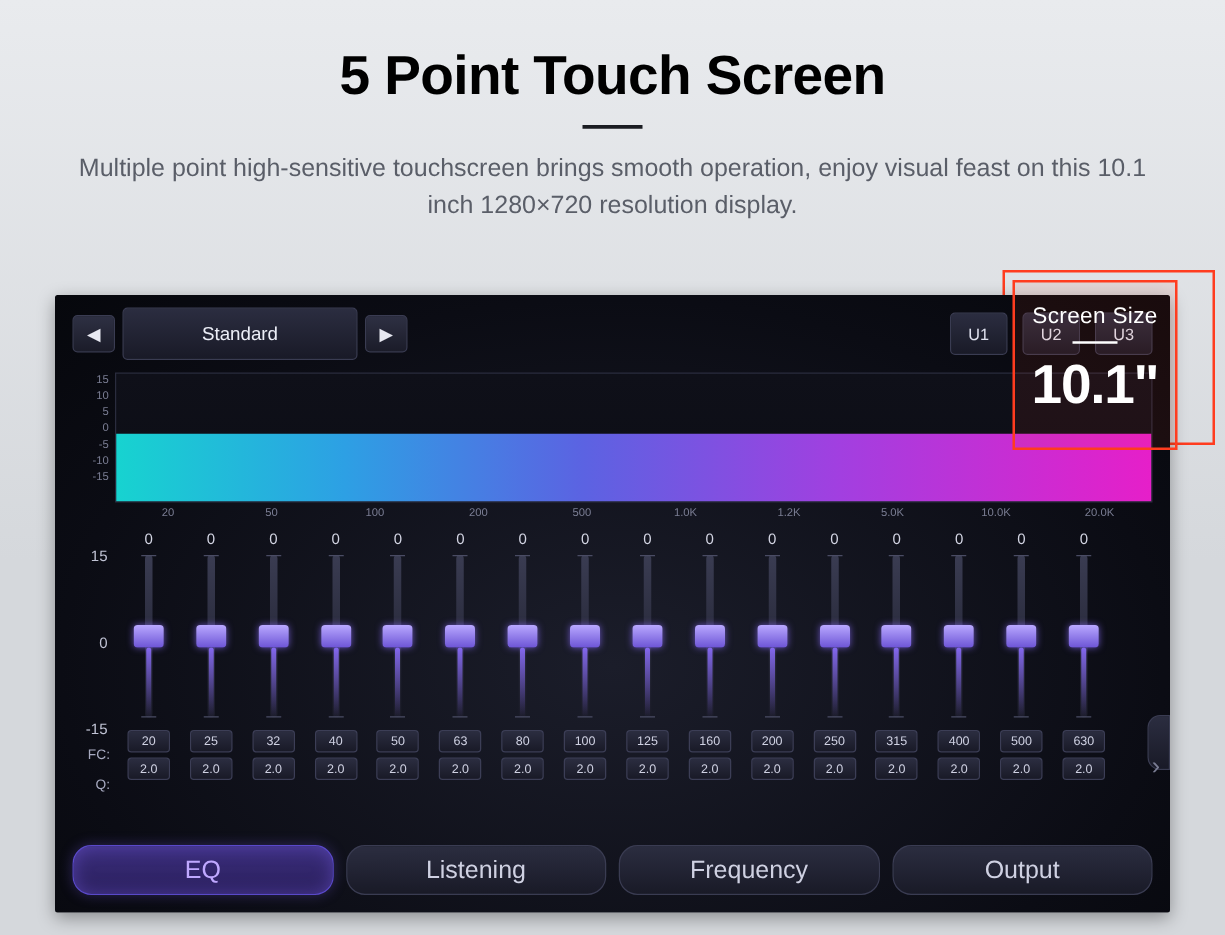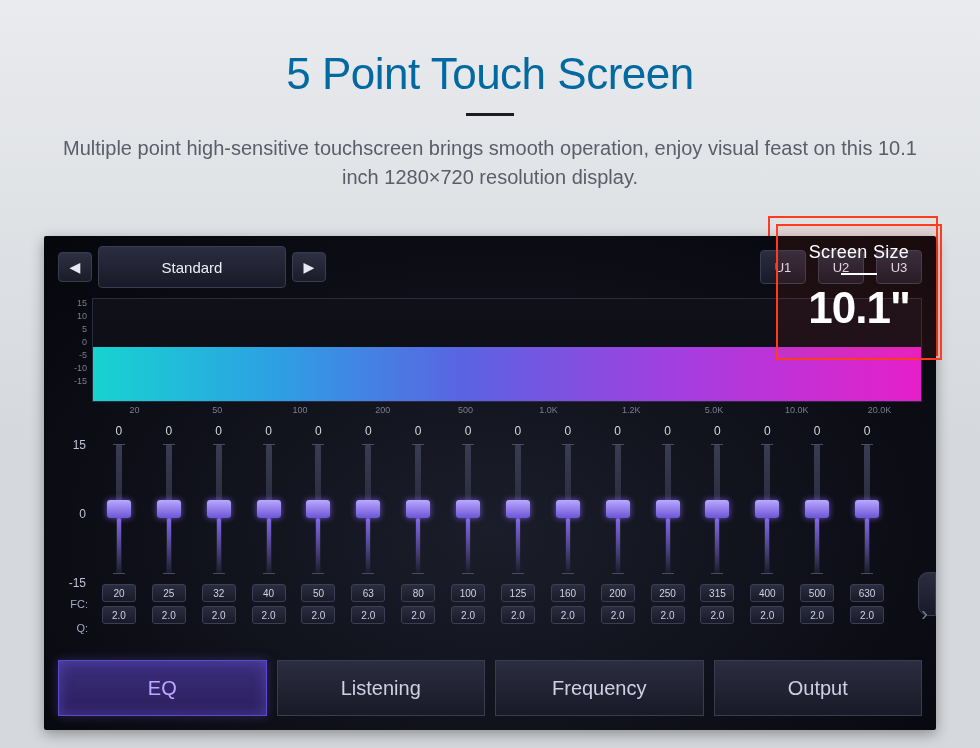--- a/index.html
+++ b/index.html
@@ -7,24 +7,24 @@
   width: 980px;
   height: 748px;
   background: linear-gradient(180deg, #e9ebee 0%, #d5d8dc 60%);
   font-family: -apple-system, "Segoe UI", Arial, sans-serif;
   overflow: hidden;
   position: relative;
 }
 .hero-title {
   text-align: center;
   font-size: 44px;
-  font-weight: 400;
-  color: #0369a1;
+  font-weight: 700;
+  color: #000000;
   letter-spacing: -0.5px;
-  margin-top: 49px;
+  margin-top: 36px;
 }
 .hero-rule {
   width: 48px;
   height: 3px;
   background: #1a1c22;
   margin: 14px auto 18px;
 }
 .hero-sub {
   text-align: center;
   font-size: 20px;
@@ -198,39 +198,39 @@
   border: 1px solid #3a3c52;
 }
 
 .tabs {
   position: absolute;
   left: 14px; right: 14px; bottom: 14px;
   display: flex; gap: 10px;
 }
 .tab {
   flex: 1;
-  height: 56px;
-  border-radius: 0;
+  height: 40px;
+  border-radius: 15px;
   display: flex; align-items: center; justify-content: center;
   font-size: 20px;
   background: linear-gradient(180deg,#2b2d40,#191a27);
   border: 1px solid #3a3c52;
   color: #cfd1e2;
 }
 .tab.active {
   background: linear-gradient(180deg,#3b2e7d,#2a1f5c);
   border: 1px solid #5a49c9;
   color: #bfa8ff;
   box-shadow: 0 0 14px rgba(109,85,214,.5) inset, 0 0 10px rgba(109,85,214,.35);
 }
 
 .callout {
   position: absolute;
   right: 38px; top: 224px;
-  width: 166px; height: 136px;
+  width: 132px; height: 136px;
   border: 2px solid #ff3c1f;
   background: rgba(255,60,31,.08);
   color: #fff;
   text-align: center;
   padding-top: 16px;
 }
 .callout::before {
   content:"";
   position:absolute;
   left:-10px; top:-10px;

